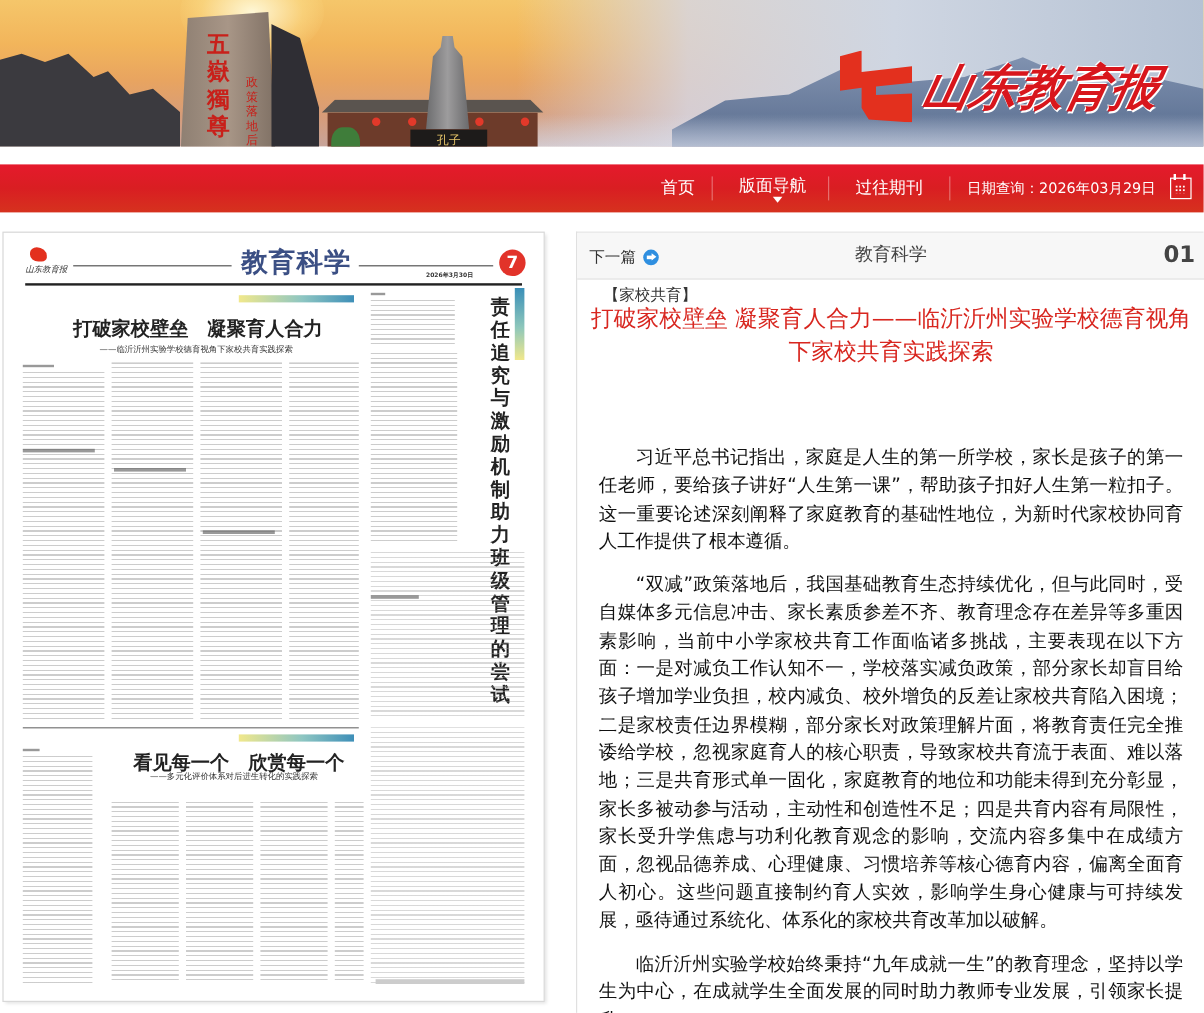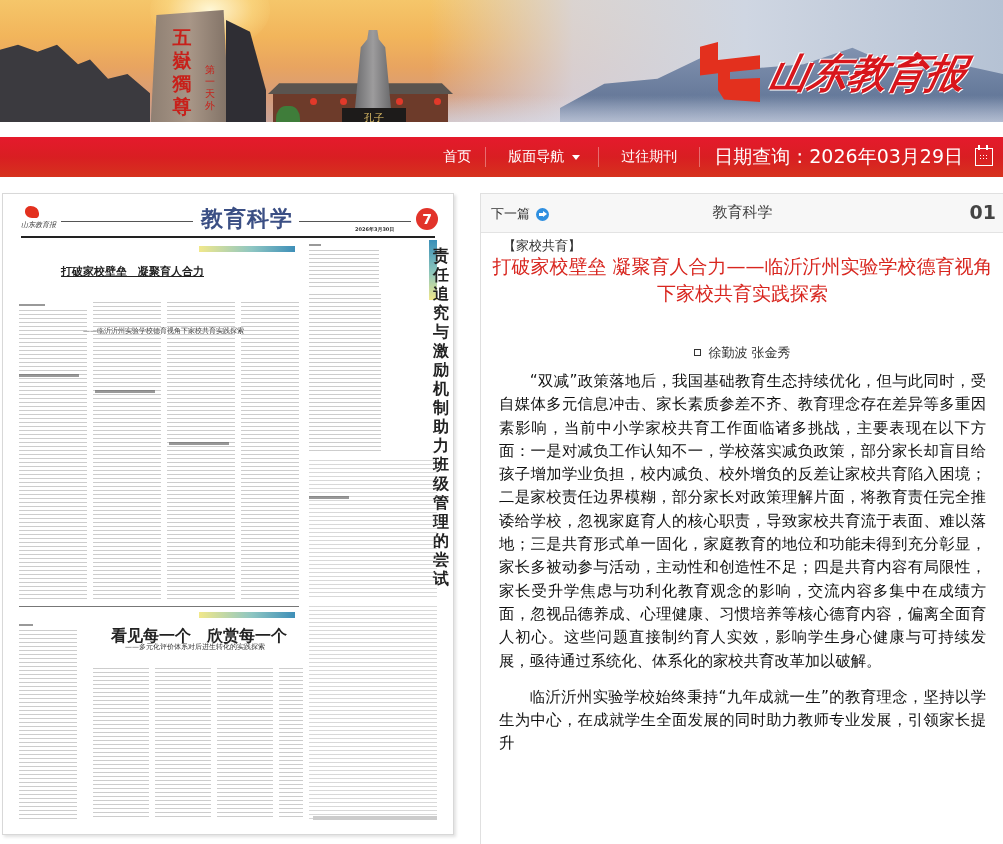--- a/index.html
+++ b/index.html
@@ -79,21 +79,21 @@
 
   
   .navbar {
     position: absolute; left: 0; top: 137px; width: 1003px; height: 40px;
     background: linear-gradient(180deg, #e51a2c 0%, #d91e22 50%, #d6321e 100%);
   }
   .nav-items { position: absolute; right: 10px; top: 0; height: 40px; display: flex; align-items: center; }
   .nav-item { color: #fff; font-size: 14px; padding: 0 14px; white-space: nowrap; cursor: pointer; display: flex; align-items: center; }
   .nav-sep { width: 1px; height: 20px; background: rgba(255,255,255,0.35); }
   .nav-caret { display: inline-block; width: 0; height: 0; margin-left: 8px; border-left: 4px solid transparent; border-right: 4px solid transparent; border-top: 5px solid #fff; }
-  .nav-date { color: #fff; font-size: 19px; padding-left: 14px; white-space: nowrap; }
+  .nav-date { color: #fff; font-size: 12px; padding-left: 14px; white-space: nowrap; }
   .cal-icon { margin-left: 12px; width: 18px; height: 18px; border: 1.5px solid #fff; position: relative; cursor: pointer; }
   .cal-icon::before { content: ""; position: absolute; left: 2px; top: -4px; width: 2px; height: 5px; background: #fff; box-shadow: 8px 0 0 #fff; }
   .cal-icon::after { content: ""; position: absolute; left: 3px; top: 5px; width: 9px; height: 7px;
     background-image: radial-gradient(#fff 0.8px, transparent 1px); background-size: 3px 3px; }
 
   
   .paper-wrap { position: absolute; left: 2px; top: 193px; width: 452px; height: 642px; border: 1px solid #d8d8d8; background: #fff; box-shadow: 2px 2px 3px rgba(0,0,0,0.12); overflow: hidden; cursor: pointer; }
   .paper { position: absolute; left: 0; top: 0; width: 452px; height: 642px; }
   .p-masthead { position: absolute; left: 18px; top: 10px; width: 414px; height: 30px; }
   .p-logo-mark { position: absolute; left: 4px; top: 2px; width: 14px; height: 12px; background: #e3301e; border-radius: 40% 60% 30% 50%; }
@@ -105,21 +105,21 @@
   .p-rule { position: absolute; left: 18px; top: 42px; width: 414px; height: 2px; background: #222; }
 
   .p-tagbar { position: absolute; height: 6px; background: linear-gradient(90deg, #f1e88b 0%, #8ec6c2 55%, #3e8fb8 100%); }
   .p-title { position: absolute; font-family: "DejaVu Sans", sans-serif; font-weight: bold; color: #222; white-space: nowrap; }
   .p-subtitle { position: absolute; font-family: "DejaVu Serif", serif; color: #333; white-space: nowrap; }
 
   .p-col { position: absolute; background-image: repeating-linear-gradient(180deg, #9a9a9a 0 1px, transparent 1px 4px); opacity: 0.5; }
   .p-col.light { opacity: 0.38; }
   .p-headline { position: absolute; background: #555; height: 2px; opacity: 0.6; }
   .p-hrule { position: absolute; height: 1px; background: #777; }
-  .p-vtitle { position: absolute; width: 20px; font-family: "DejaVu Serif", serif; font-weight: bold; font-size: 16px; line-height: 19px; color: #222; text-align: center; margin-left: 24px; }
+  .p-vtitle { position: absolute; width: 20px; font-family: "DejaVu Serif", serif; font-weight: bold; font-size: 16px; line-height: 19px; color: #222; text-align: center; }
   .p-vtag { position: absolute; width: 8px; background: linear-gradient(180deg, #3a8fb8 0%, #8ec7bb 55%, #f1e88b 100%); }
   .p-footer-bar { position: absolute; height: 4px; background: #ccc; }
 
   
   .article { position: absolute; left: 480px; top: 193px; width: 523px; height: 651px; border-left: 1px solid #e0e0e0; border-top: 1px solid #e0e0e0; background: #fff; }
   .art-head { position: absolute; left: 0; top: 0; width: 523px; height: 39px; background: #f7f7f7; border-bottom: 1px solid #e3e3e3; }
   .next-link { position: absolute; left: 10px; top: 11px; font-size: 13px; color: #333; display: flex; align-items: center; cursor: pointer; }
   .next-icon { margin-left: 6px; width: 13px; height: 13px; border-radius: 50%; background: #2f8fe0; position: relative; }
   .next-icon::before { content: ""; position: absolute; left: 3px; top: 5px; width: 5px; height: 3px; background: #fff; }
   .next-icon::after { content: ""; position: absolute; left: 7px; top: 3px; width: 0; height: 0; border-top: 3.5px solid transparent; border-bottom: 3.5px solid transparent; border-left: 4px solid #fff; }
@@ -137,21 +137,21 @@
 
 <div class="banner">
   <div class="sun"></div>
   <div class="sky-right"></div>
   <div class="mountains"></div>
   <div class="mist"></div>
   <div class="rocks-left"></div>
   <div class="rock-main"></div>
   <div class="rock-side"></div>
   <div class="rock-text">五嶽獨尊</div>
-  <div class="rock-text-small">第一天外</div>
+  <div class="rock-text-small">政策落地后</div>
   <div class="temple">
     <div class="roof"></div>
     <div class="body"></div>
     <div class="tree"></div>
     <div class="lantern" style="left:42px"></div>
     <div class="lantern" style="left:72px"></div>
     <div class="lantern" style="left:128px"></div>
     <div class="lantern" style="left:166px"></div>
   </div>
   <div class="statue"></div>
@@ -163,21 +163,21 @@
     <div class="name">山东教育报</div>
   </div>
 </div>
 
 <div class="navbar">
   <div class="nav-items">
     <div class="nav-item">
       <span>首页</span>
     </div>
     <div class="nav-sep"></div>
-    <div class="nav-item" style="padding:0 18px 0 22px;">
+    <div class="nav-item" style="padding:0 18px 0 22px;flex-direction:column;">
       <span>版面导航</span>
       <span class="nav-caret"></span>
     </div>
     <div class="nav-sep"></div>
     <div class="nav-item" style="padding:0 22px;">
       <span>过往期刊</span>
     </div>
     <div class="nav-sep"></div>
     <div class="nav-date">日期查询：2026年03月29日</div>
     <div class="cal-icon"></div>
@@ -192,22 +192,22 @@
       <div class="p-line" style="left:40px;width:132px;"></div>
       <div class="p-section">教育科学</div>
       <div class="p-line" style="left:278px;width:112px;"></div>
       <div class="p-date">2026年3月30日</div>
       <div class="p-pagenum">7</div>
     </div>
     <div class="p-rule"></div>
 
     <div>
       <div class="p-tagbar" style="left:196px;top:52px;width:96px;"></div>
-      <div class="p-title" style="left:58px;top:70px;font-size:11px;text-decoration:underline;">打破家校壁垒　凝聚育人合力</div>
-      <div class="p-subtitle" style="left:80px;top:92px;font-size:7px;margin-top:40px;">——临沂沂州实验学校德育视角下家校共育实践探索</div>
+      <div class="p-title" style="left:58px;top:70px;font-size:16px;">打破家校壁垒　凝聚育人合力</div>
+      <div class="p-subtitle" style="left:80px;top:92px;font-size:7px;">——临沂沂州实验学校德育视角下家校共育实践探索</div>
       <div class="p-headline" style="left:16px;top:110px;width:26px;height:2px;"></div>
       <div class="p-col" style="left:16px;top:116px;width:68px;height:290px;"></div>
       <div class="p-col" style="left:90px;top:108px;width:68px;height:298px;"></div>
       <div class="p-col" style="left:164px;top:108px;width:68px;height:298px;"></div>
       <div class="p-col" style="left:238px;top:108px;width:58px;height:298px;"></div>
       <div class="p-headline" style="left:16px;top:180px;width:60px;height:3px;"></div>
       <div class="p-headline" style="left:92px;top:196px;width:60px;height:3px;"></div>
       <div class="p-headline" style="left:166px;top:248px;width:60px;height:3px;"></div>
     </div>
 
@@ -245,20 +245,18 @@
   <div class="art-head">
     <div class="next-link">
       <span>下一篇</span>
       <span class="next-icon"></span>
     </div>
     <div class="art-section">教育科学</div>
     <div class="art-page">01</div>
   </div>
   <div class="art-column">【家校共育】</div>
   <div class="art-title">打破家校壁垒 凝聚育人合力——临沂沂州实验学校德育视角下家校共育实践探索</div>
-  <div class="art-author">
-    <span class="sq"></span><span>徐勤波 张金秀</span>
-  </div>
   <div class="art-body">
+    <p>习近平总书记指出，家庭是人生的第一所学校，家长是孩子的第一任老师，要给孩子讲好“人生第一课”，帮助孩子扣好人生第一粒扣子。这一重要论述深刻阐释了家庭教育的基础性地位，为新时代家校协同育人工作提供了根本遵循。</p>
     <p>“双减”政策落地后，我国基础教育生态持续优化，但与此同时，受自媒体多元信息冲击、家长素质参差不齐、教育理念存在差异等多重因素影响，当前中小学家校共育工作面临诸多挑战，主要表现在以下方面：一是对减负工作认知不一，学校落实减负政策，部分家长却盲目给孩子增加学业负担，校内减负、校外增负的反差让家校共育陷入困境；二是家校责任边界模糊，部分家长对政策理解片面，将教育责任完全推诿给学校，忽视家庭育人的核心职责，导致家校共育流于表面、难以落地；三是共育形式单一固化，家庭教育的地位和功能未得到充分彰显，家长多被动参与活动，主动性和创造性不足；四是共育内容有局限性，家长受升学焦虑与功利化教育观念的影响，交流内容多集中在成绩方面，忽视品德养成、心理健康、习惯培养等核心德育内容，偏离全面育人初心。这些问题直接制约育人实效，影响学生身心健康与可持续发展，亟待通过系统化、体系化的家校共育改革加以破解。</p>
     <p>临沂沂州实验学校始终秉持“九年成就一生”的教育理念，坚持以学生为中心，在成就学生全面发展的同时助力教师专业发展，引领家长提升</p>
   </div>
 </div>
 
 </body></html>

